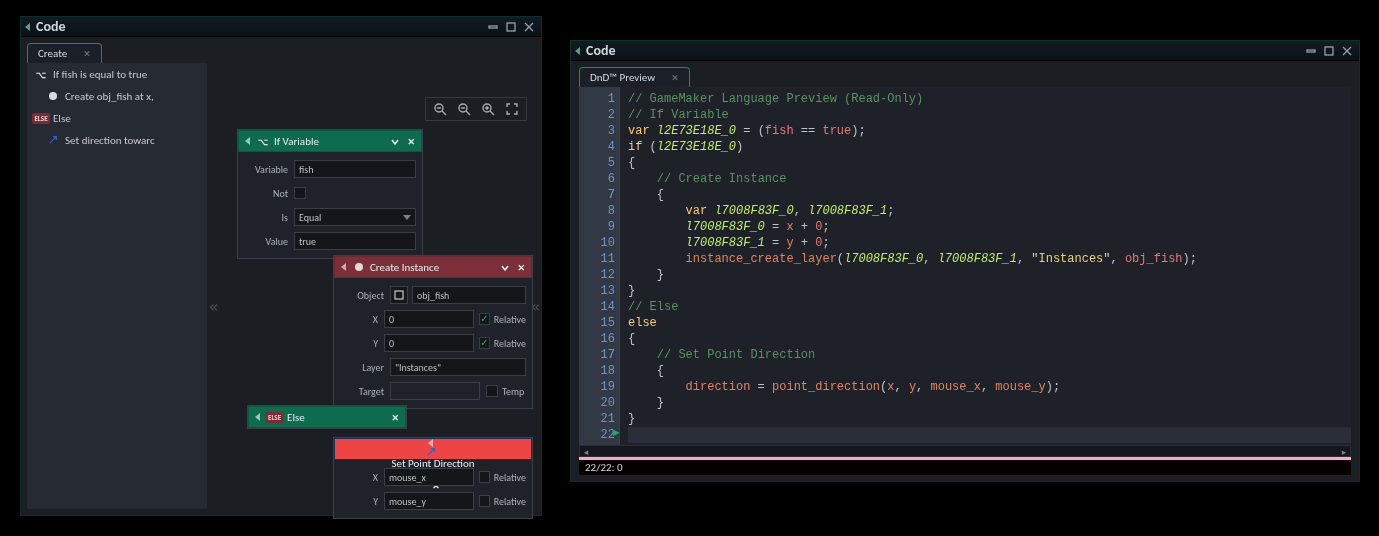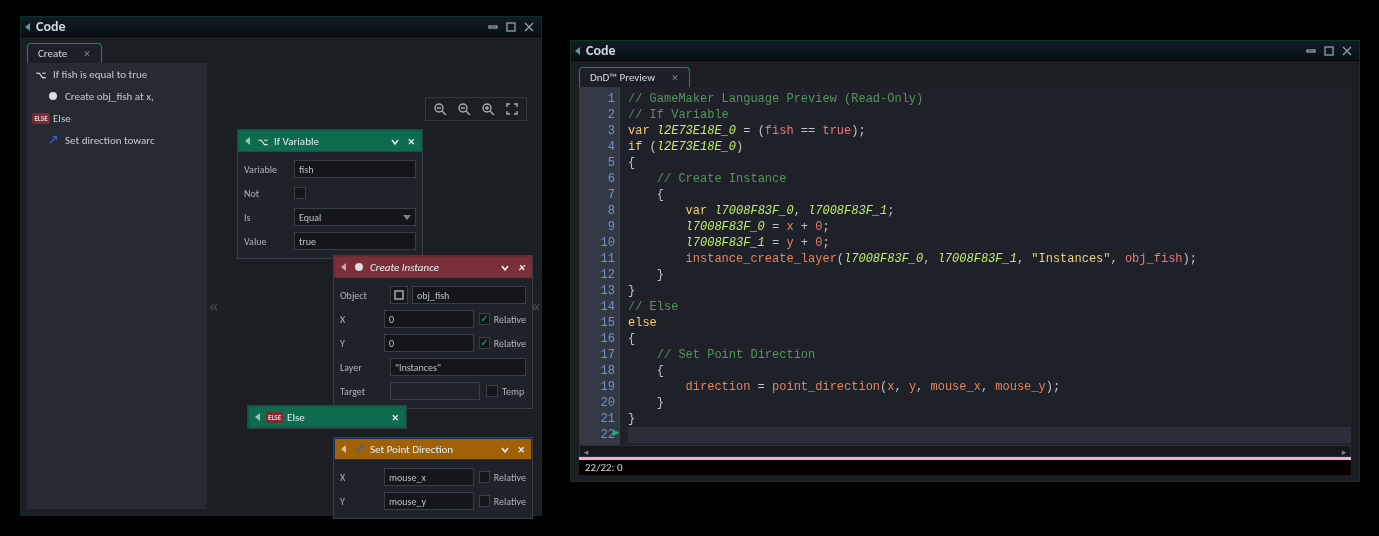--- a/index.html
+++ b/index.html
@@ -84,37 +84,37 @@
   
   .block {
     position:absolute; width:186px; background:#1f2329;
     border:1px solid #3a3f47;
   }
   .block-head {
     height:22px; display:flex; align-items:center; padding:0 6px;
     font-size:11px; color:#e5eef0;
   }
   .hd-if    { background:#0d6c4e; border:1px solid #0b5940;}
-  .hd-ci    { background:#7b2f38; border:1px solid #6d2832;font-style:italic;}
+  .hd-ci    { background:#7b2f38; border:1px solid #6d2832;}
   .hd-else  { background:#0d6c4e; border:1px solid #0b5940; width:150px;}
-  .hd-spd   { background:#a16207; border:1px solid #123061;}
+  .hd-spd   { background:#ef4444; border:1px solid #123061;flex-direction:column;}
   .block-head .tri{
     width:0;height:0;border-top:4px solid transparent;border-bottom:4px solid transparent;
     border-right:5px solid #fff9; margin-right:6px;
   }
   .block-head .ic{width:14px;height:14px;display:flex;align-items:center;justify-content:center;margin-right:4px;}
   .block-head .name{flex:1;}
   .block-head .dd{width:10px;height:10px;}
   .block-head .dd svg{width:8px;height:8px;stroke:#e8eef0;fill:none;stroke-width:1.6}
   .block-head .cls{margin-left:6px;color:#e8eef0;font-size:9px;font-weight:700;}
   .block-body { padding:4px 6px 6px 6px; }
   .row {
     display:flex; align-items:center; height:22px; margin-top:2px;
   }
-  .row .lbl{ width:50px; text-align:left; color:#aab2b6; font-size:10px; padding-right:6px;}
+  .row .lbl{ width:50px; text-align:right; color:#aab2b6; font-size:10px; padding-right:6px;}
   .row .inp{
     flex:1; height:18px; background:#141619; border:1px solid #3a3f47;
     color:#bac1c5; font-size:10px; padding:0 4px; display:flex; align-items:center;
   }
   .row .inp.sel::after{
     content:""; margin-left:auto; width:0;height:0;border-left:4px solid transparent;
     border-right:4px solid transparent;border-top:5px solid #7a8186;
   }
   .row .chk{
     width:12px;height:12px;border:1px solid #3a3f47;background:#141619;margin-right:4px;

